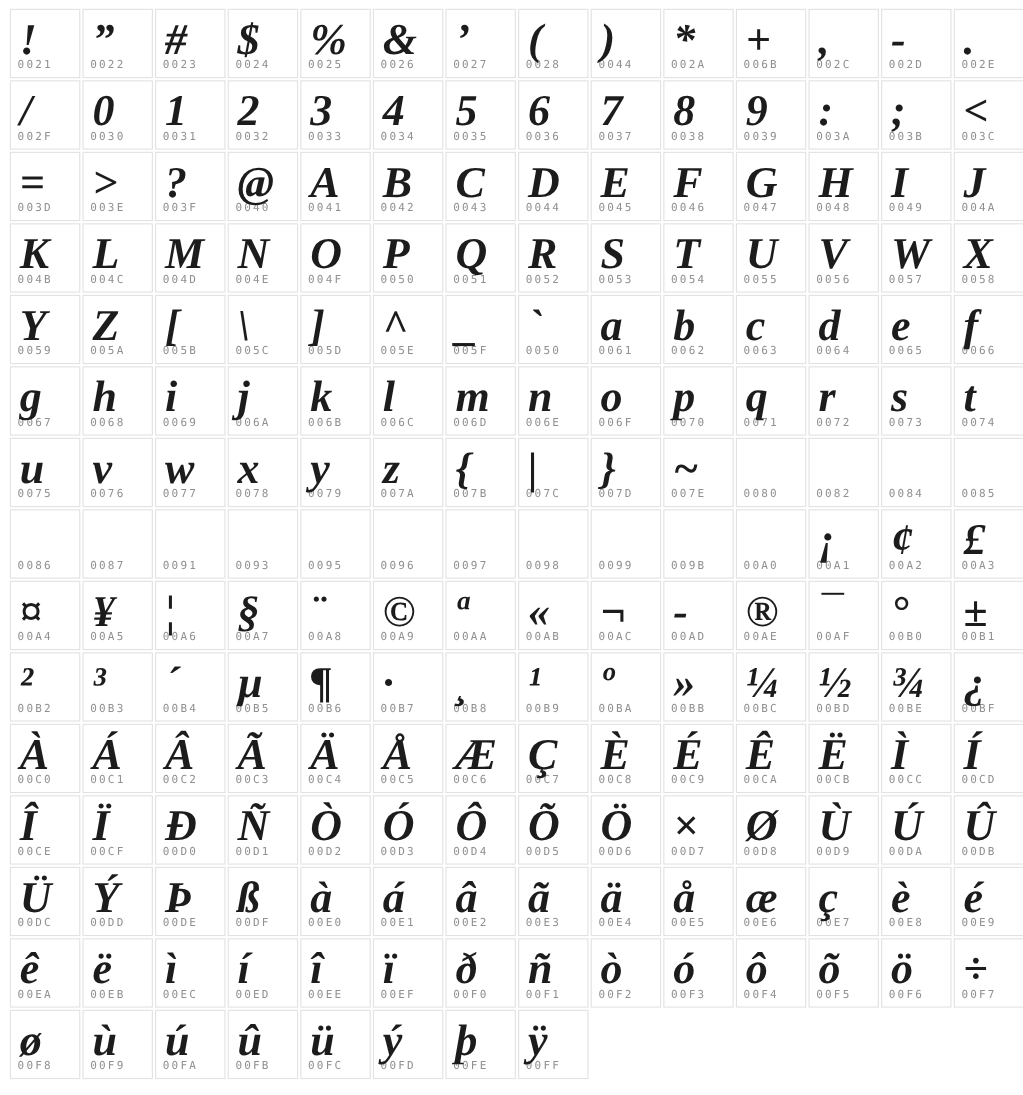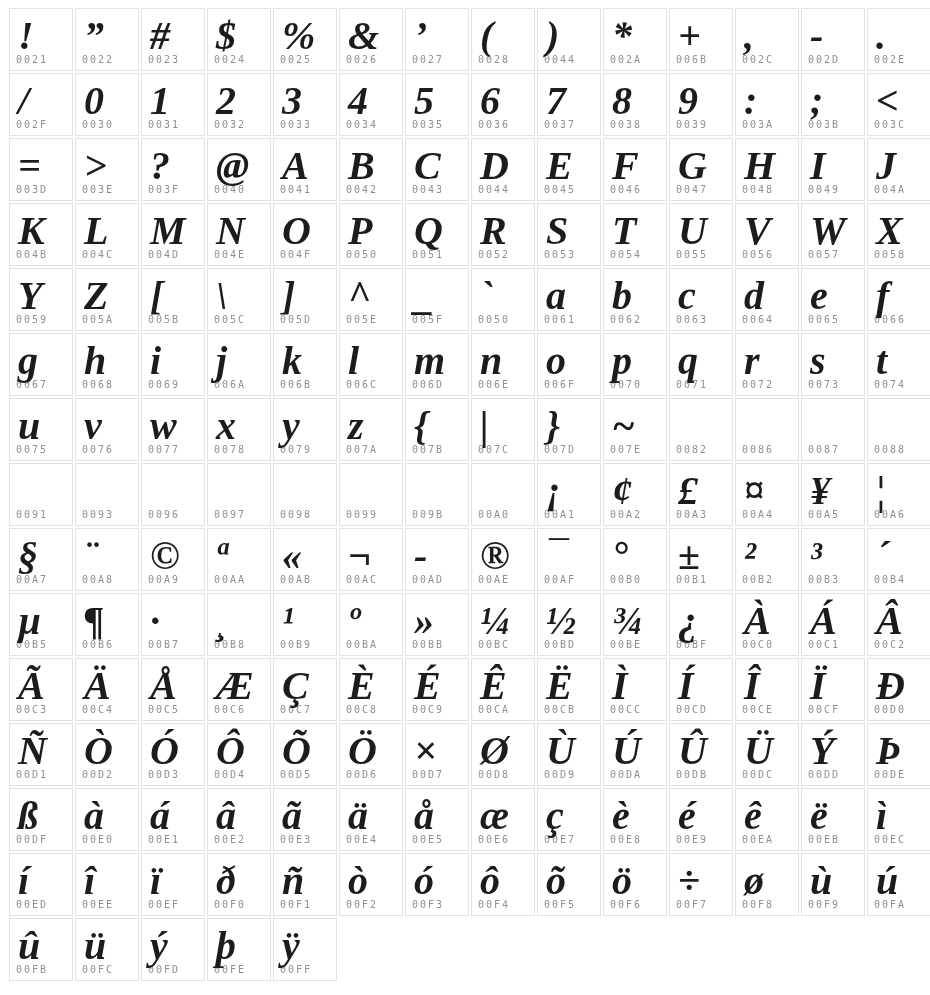--- a/index.html
+++ b/index.html
@@ -431,41 +431,53 @@
     <div class="cell">
       <span class="glyph">}</span>
       <span class="label">007D</span>
     </div>
     <div class="cell">
       <span class="glyph">~</span>
       <span class="label">007E</span>
     </div>
     <div class="cell">
       <span class="glyph"></span>
+      <span class="label">0080</span>
+    </div>
+    <div class="cell">
+      <span class="glyph"></span>
       <span class="label">0082</span>
     </div>
     <div class="cell">
       <span class="glyph"></span>
+      <span class="label">0084</span>
+    </div>
+    <div class="cell">
+      <span class="glyph"></span>
+      <span class="label">0085</span>
+    </div>
+    <div class="cell">
+      <span class="glyph"></span>
       <span class="label">0086</span>
     </div>
     <div class="cell">
       <span class="glyph"></span>
       <span class="label">0087</span>
     </div>
     <div class="cell">
       <span class="glyph"></span>
-      <span class="label">0088</span>
-    </div>
-    <div class="cell">
-      <span class="glyph"></span>
       <span class="label">0091</span>
     </div>
     <div class="cell">
       <span class="glyph"></span>
       <span class="label">0093</span>
+    </div>
+    <div class="cell">
+      <span class="glyph"></span>
+      <span class="label">0095</span>
     </div>
     <div class="cell">
       <span class="glyph"></span>
       <span class="label">0096</span>
     </div>
     <div class="cell">
       <span class="glyph"></span>
       <span class="label">0097</span>
     </div>
     <div class="cell">

